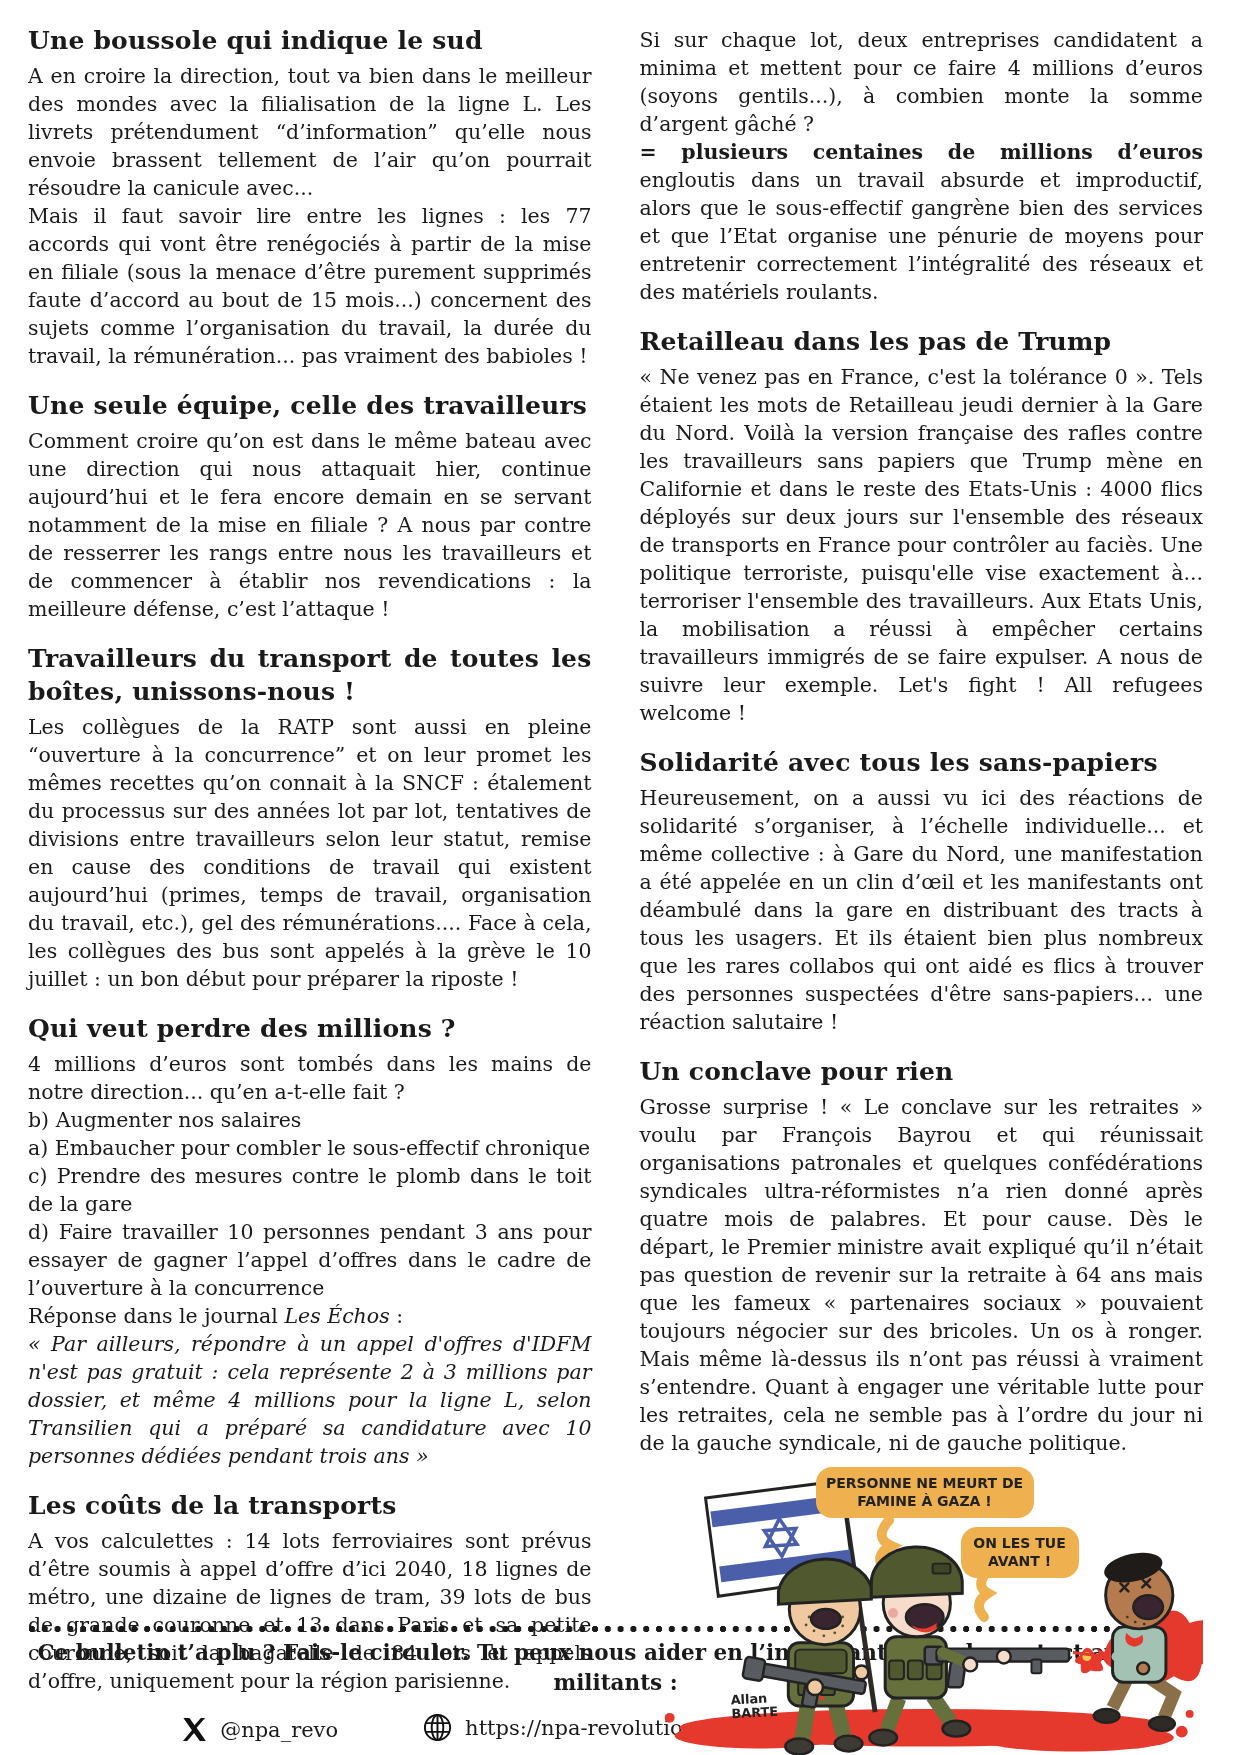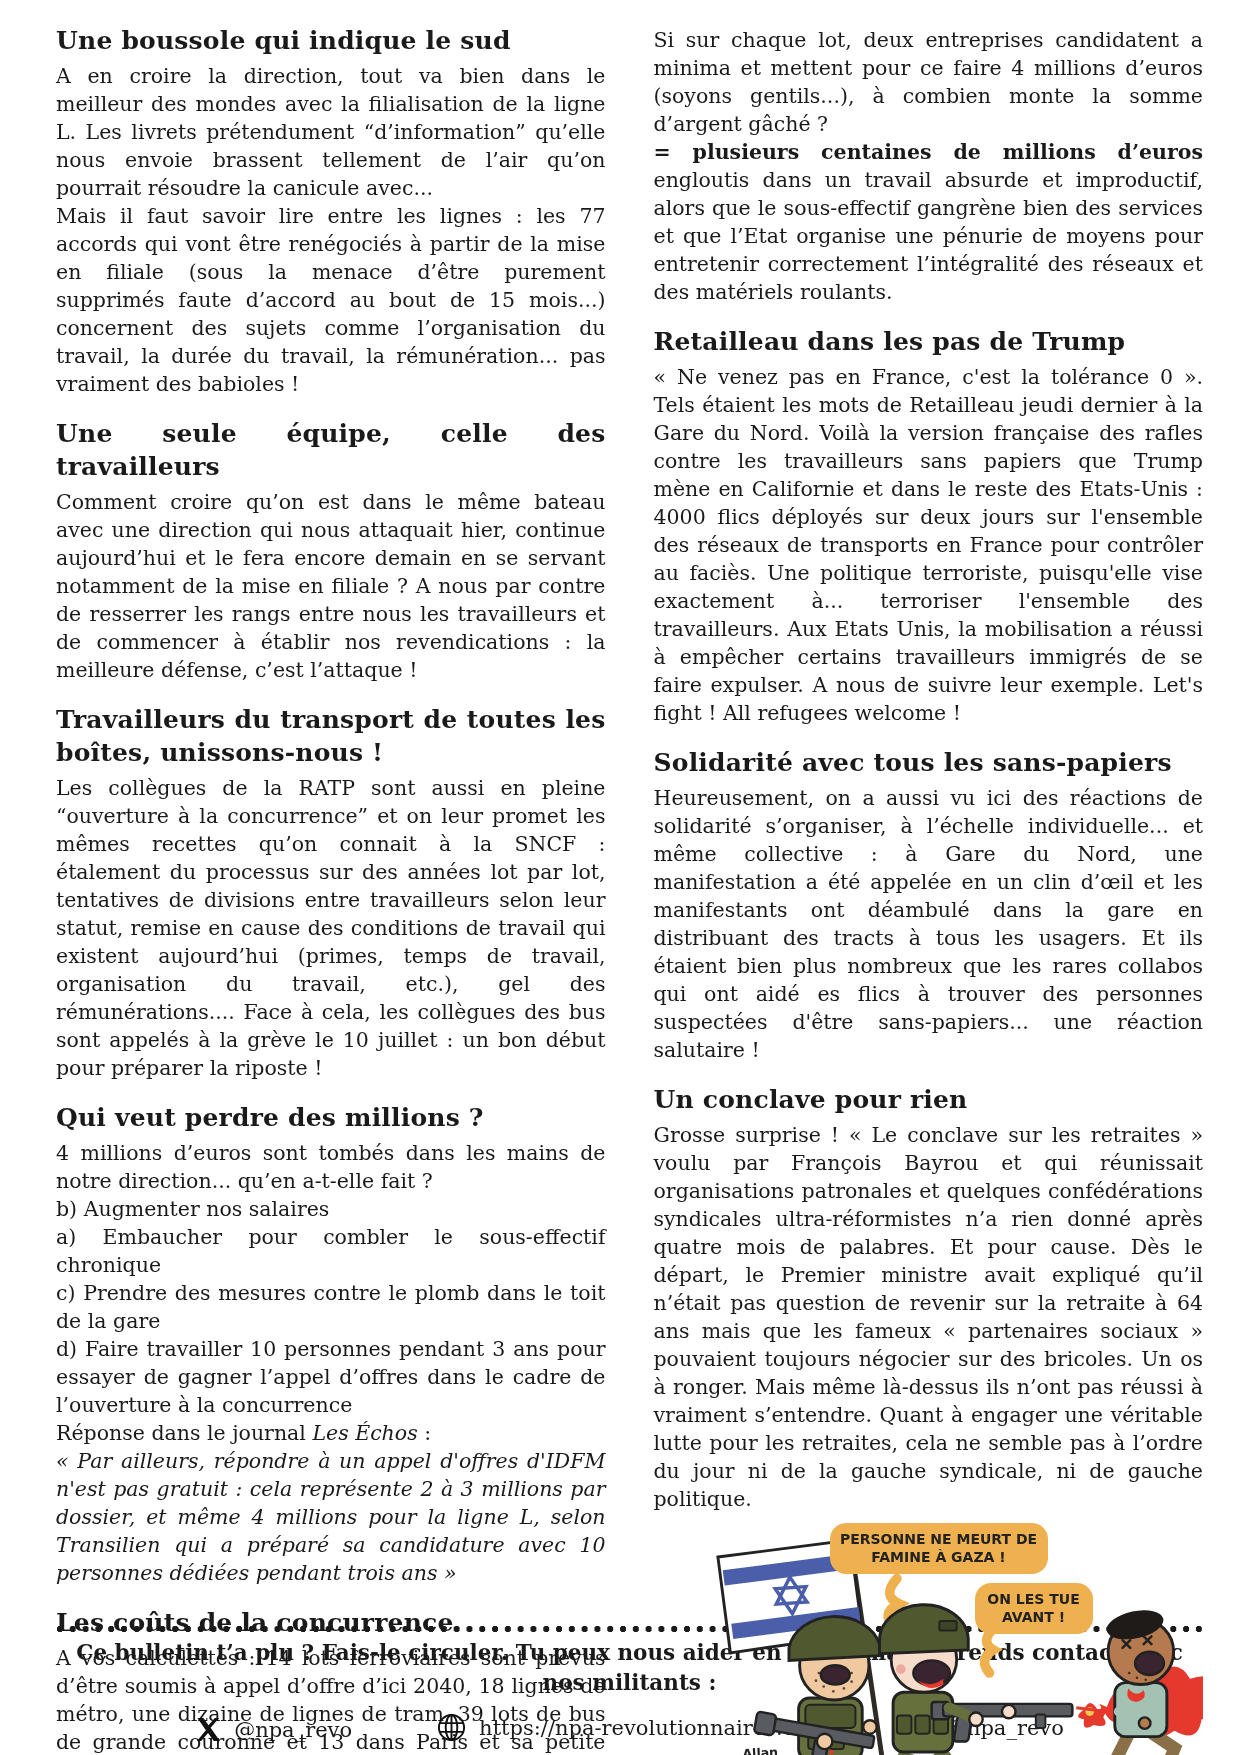--- a/index.html
+++ b/index.html
@@ -6,21 +6,21 @@
     --ink:#1a1a1a; --bubble:#efb14f; --blood:#e5392e; --flag-blue:#4a5ea9;
     --olive:#66703c; --olive-dark:#4f582e; --gun:#585c60; --skin-light:#f0c9a0;
     --skin-pale:#f7dccb; --skin-brown:#b57b4e; --shirt:#a3c2b3; --pants:#8a7048;
     --flash:#f4c84e; --boot:#3c3a33;
   }
   *{margin:0;padding:0;box-sizing:border-box;}
   html,body{background:#fff;}
   .page{
     width:1241px;height:1755px;background:#ffffff;color:var(--ink);
     font-family:"DejaVu Serif","Liberation Serif",serif;
-    padding:24px 38px 12px 56px;overflow:hidden;display:flex;flex-direction:column;
+    padding:24px 38px 12px 28px;overflow:hidden;display:flex;flex-direction:column;
   }
   .columns{display:flex;gap:48px;flex:1;min-height:0;}
   .col{flex:1;min-width:0;}
   p{font-size:20.5px;line-height:28px;text-align:justify;hyphens:none;}
   h2{
     font-size:25px;line-height:33px;font-weight:700;letter-spacing:.2px;
     margin:19px 0 5px 0;text-align:justify;
   }
   .section:first-child h2{margin-top:0;}
   .italic{font-style:italic;}
@@ -75,21 +75,21 @@
         <h2>Qui veut perdre des millions ?</h2>
         <p>4 millions d’euros sont tombés dans les mains de notre direction... qu’en a-t-elle fait ?</p>
         <p class="list-p">b) Augmenter nos salaires</p>
         <p class="list-p">a) Embaucher pour combler le sous-effectif chronique</p>
         <p class="list-p">c) Prendre des mesures contre le plomb dans le toit de la gare</p>
         <p class="list-p">d) Faire travailler 10 personnes pendant 3 ans pour essayer de gagner l’appel d’offres dans le cadre de l’ouverture à la concurrence</p>
         <p><span>Réponse dans le journal </span><span class="italic">Les Échos</span><span> :</span></p>
         <p class="italic">« Par ailleurs, répondre à un appel d'offres d'IDFM n'est pas gratuit : cela représente 2 à 3 millions par dossier, et même 4 millions pour la ligne L, selon Transilien qui a préparé sa candidature avec 10 personnes dédiées pendant trois ans »</p>
       </div>
       <div class="section">
-        <h2>Les coûts de la concurrence</h2>
+        <h2>Les coûts de la transports</h2>
         <p>A vos calculettes : 14 lots ferroviaires sont prévus d’être soumis à appel d’offre d’ici 2040, 18 lignes de métro, une dizaine de lignes de tram, 39 lots de bus de grande couronne et 13 dans Paris et sa petite couronne, soit la bagatelle de 84 lots et appels d’offre, uniquement pour la région parisienne.</p>
       </div>
     </div>
 
     <div class="col">
       <div class="section" style="margin-top:2px;">
         <p>Si sur chaque lot, deux entreprises candidatent a minima et mettent pour ce faire 4 millions d’euros (soyons gentils...), à combien monte la somme d’argent gâché ?</p>
         <p><strong>= plusieurs centaines de millions d’euros</strong><span> engloutis dans un travail absurde et improductif, alors que le sous-effectif gangrène bien des services et que l’Etat organise une pénurie de moyens pour entretenir correctement l’intégralité des réseaux et des matériels roulants.</span></p>
       </div>
       <div class="section">

